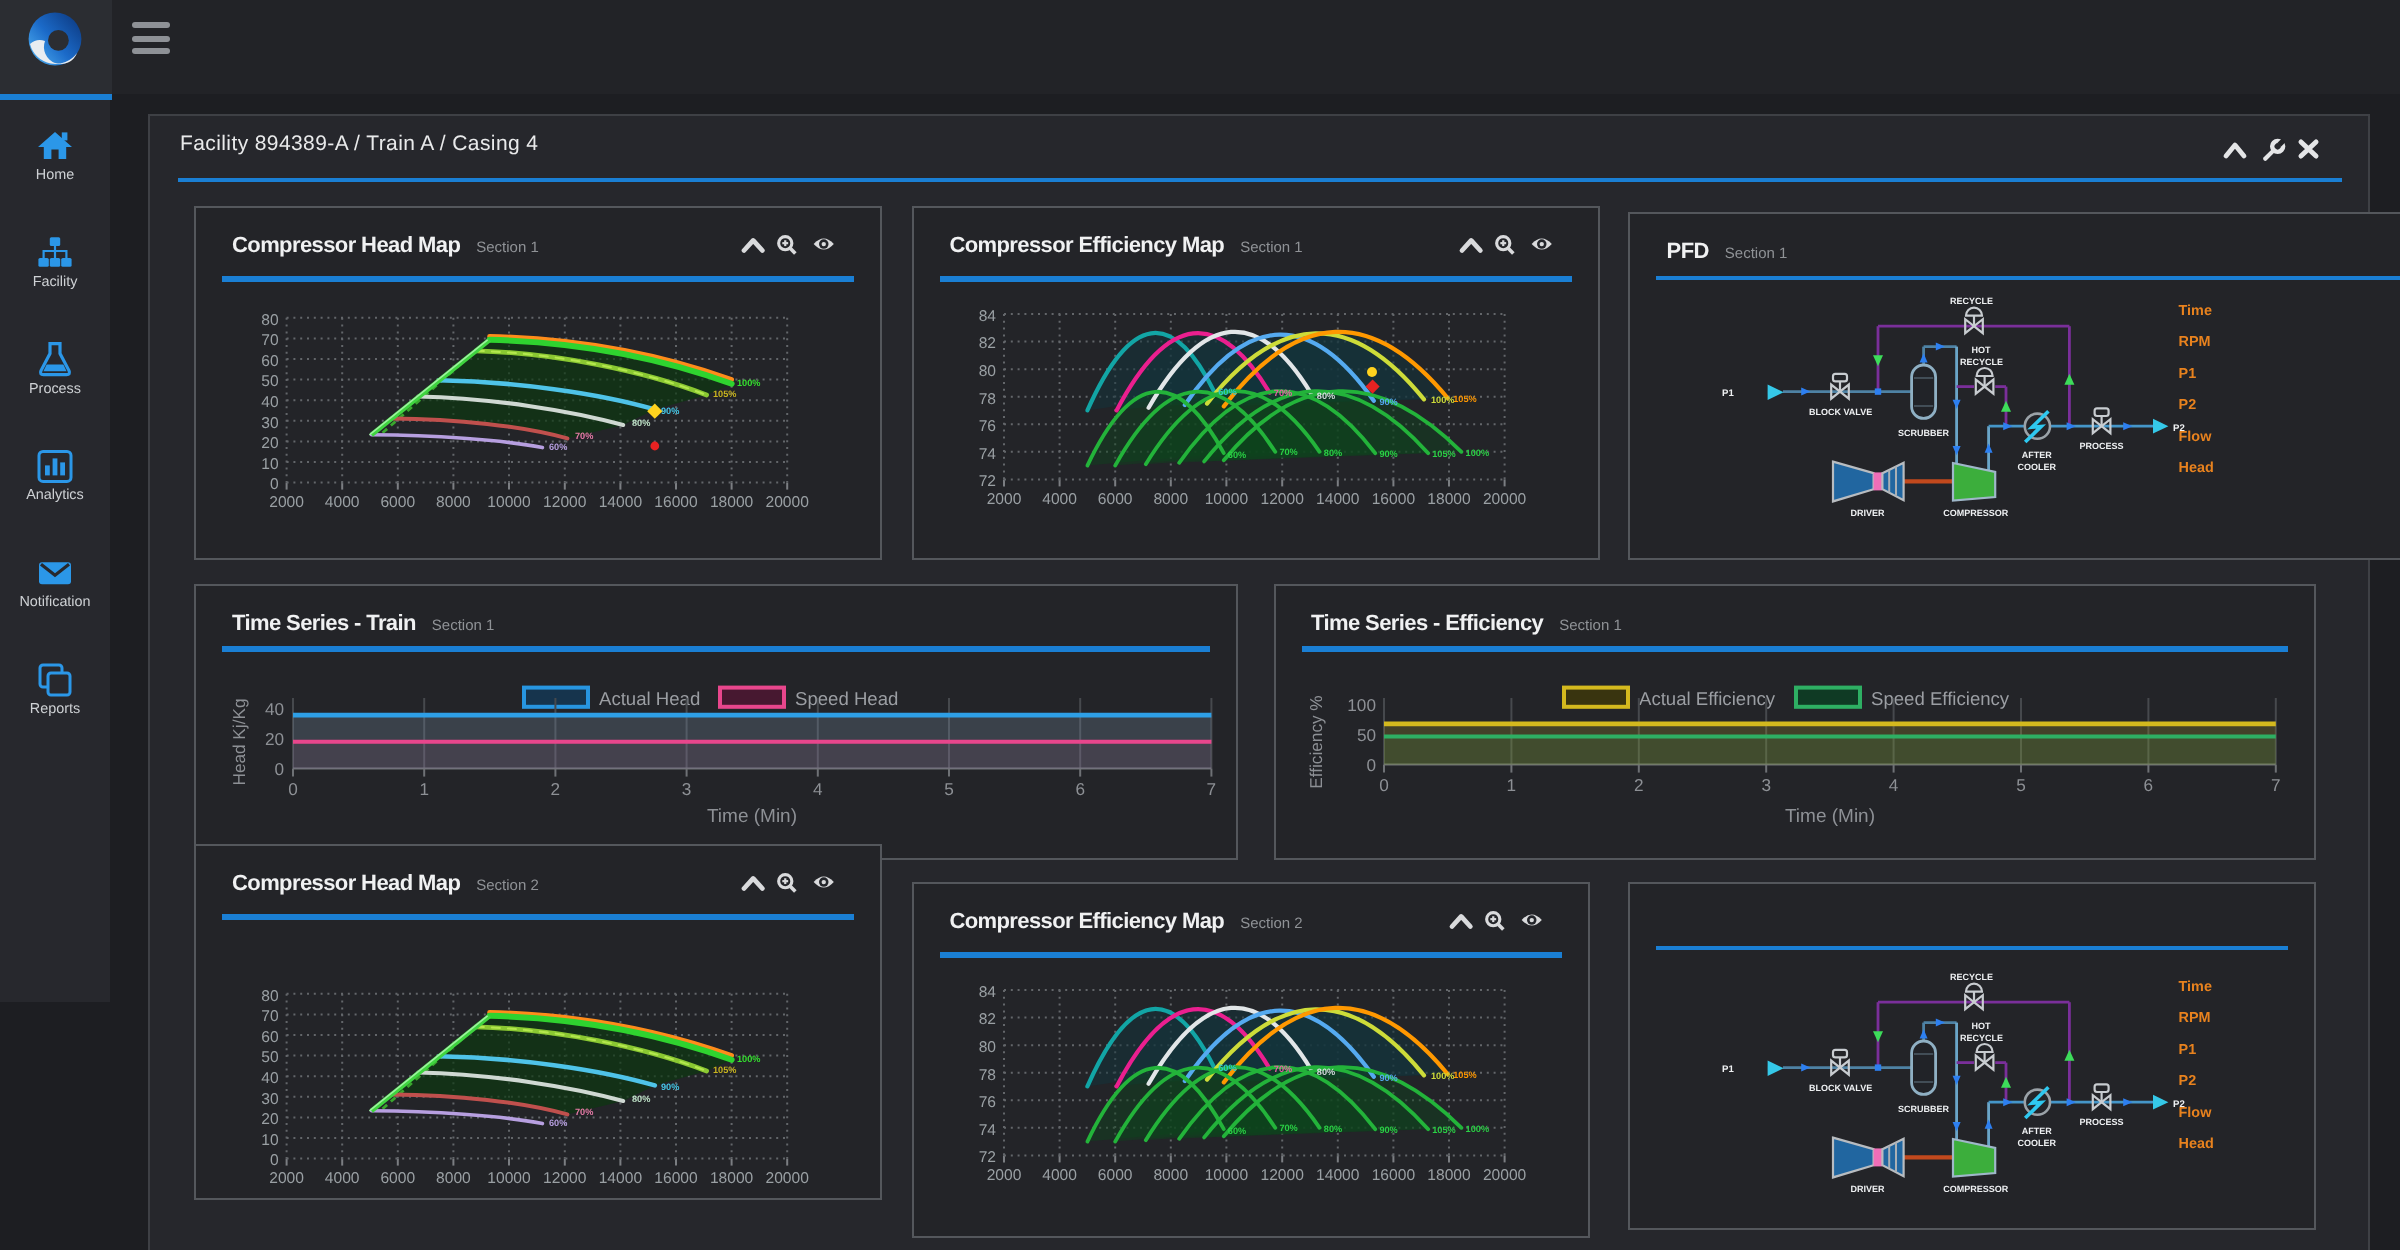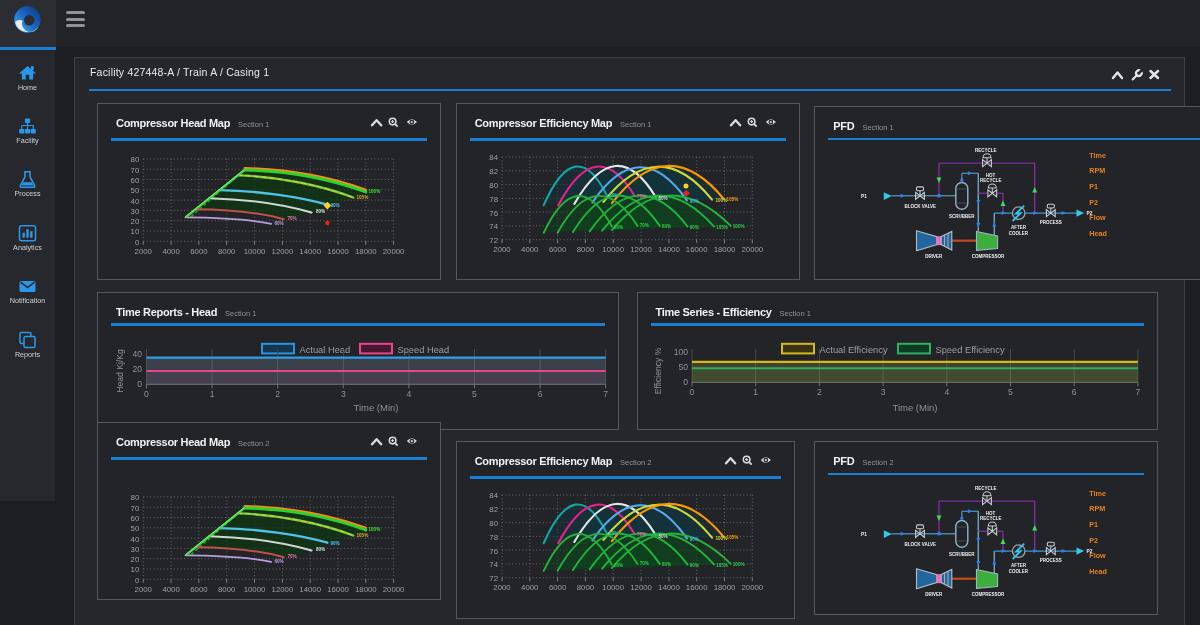--- a/index.html
+++ b/index.html
@@ -75,21 +75,21 @@
           <path d="M-7 -4.5 L0 1 L7 -4.5" fill="none" stroke="#27282d" stroke-width="1.6"></path>
         </g>
         <text x="27.5" y="253.10000000000002" text-anchor="middle" font-size="7.2" fill="#ced1d4" font-family="Liberation Sans, sans-serif">Notification</text>
         <g transform="translate(27.5 290)">
           <rect x="-7.5" y="-7.5" width="11" height="11" rx="1.5" fill="none" stroke="#2b97e8" stroke-width="1.5"></rect>
           <rect x="-3.5" y="-3.5" width="11" height="11" rx="1.5" fill="#27282d" stroke="#2b97e8" stroke-width="1.5"></rect>
         </g>
         <text x="27.5" y="306.5" text-anchor="middle" font-size="7.2" fill="#ced1d4" font-family="Liberation Sans, sans-serif">Reports</text>
       </svg></div>
 <div id="container"></div>
-<div id="hdrtitle">Facility 427448-A / Train A / Casing 1</div>
+<div id="hdrtitle">Facility 894389-A / Train A / Casing 4</div>
 <svg width="50" height="14" viewBox="0 0 50 14" style="position:absolute;left:1110px;top:68px">
       <path d="M3 10 L7.5 4.5 L12 10" fill="none" stroke="#e4e5e7" stroke-width="2.4" stroke-linecap="round" stroke-linejoin="round"></path>
       <g transform="translate(26,8) rotate(45)">
         <circle cx="0" cy="-4" r="2.7" fill="none" stroke="#e4e5e7" stroke-width="2.3"></circle>
         <rect x="-1.3" y="-8.2" width="2.6" height="3" fill="#222327"></rect>
         <rect x="-1.05" y="-1.8" width="2.1" height="7.6" rx="1" fill="#e4e5e7"></rect>
       </g>
       <path d="M40.5 4.5 L48 11.5 M48 4.5 L40.5 11.5" stroke="#e4e5e7" stroke-width="2.5" stroke-linecap="round" transform="translate(0,-1.5)"></path>
     </svg>
 <div id="hdrline"></div>
@@ -117,21 +117,21 @@
           <circle cx="45.5" cy="5.5" r="2.6" fill="#23252a"></circle>
           <circle cx="45.5" cy="5.5" r="1.2" fill="#d9dadc"></circle>
         </svg></div>
       <div class="pu" style="top:34.3px"></div>
     </div>
     <div class="panel" style="left:814.3px;top:106px;width:403px;height:173.5px">
       <div class="ph"><span class="pt">PFD</span><span class="ps">Section 1</span></div>
       <div class="pu" style="top:30.8px"></div>
     </div>
     <div class="panel" style="left:97px;top:292px;width:521.5px;height:138px">
-      <div class="ph"><span class="pt">Time Reports - Head</span><span class="ps">Section 1</span></div>
+      <div class="ph"><span class="pt">Time Series - Train</span><span class="ps">Section 1</span></div>
       <div class="pu" style="top:30.3px"></div>
     </div>
     <div class="panel" style="left:636.5px;top:292px;width:521.5px;height:138px">
       <div class="ph"><span class="pt">Time Series - Efficiency</span><span class="ps">Section 1</span></div>
       <div class="pu" style="top:30.3px"></div>
     </div>
     <div class="panel" style="left:97px;top:422px;width:344px;height:177.5px">
       <div class="ph"><span class="pt">Compressor Head Map</span><span class="ps">Section 2</span><svg class="pic" width="48" height="11" viewBox="0 0 52 12">
           <path d="M2 9 L7 3.5 L12 9" fill="none" stroke="#d9dadc" stroke-width="2.6" stroke-linecap="round" stroke-linejoin="round"></path>
           <circle cx="24.5" cy="5" r="3.6" fill="none" stroke="#d9dadc" stroke-width="1.7"></circle>
@@ -151,21 +151,20 @@
           <line x1="24.5" y1="3.4" x2="24.5" y2="6.6" stroke="#d9dadc" stroke-width="1.2"></line>
           <line x1="22.9" y1="5" x2="26.1" y2="5" stroke="#d9dadc" stroke-width="1.2"></line>
           <line x1="27.2" y1="7.8" x2="30" y2="10.6" stroke="#d9dadc" stroke-width="2"></line>
           <path d="M40 5.5 Q45.5 -0.5 51 5.5 Q45.5 11.5 40 5.5 Z" fill="#d9dadc"></path>
           <circle cx="45.5" cy="5.5" r="2.6" fill="#23252a"></circle>
           <circle cx="45.5" cy="5.5" r="1.2" fill="#d9dadc"></circle>
         </svg></div>
       <div class="pu" style="top:34.3px"></div>
     </div>
     <div class="panel" style="left:814.3px;top:441px;width:343.7px;height:173.5px">
-      <div class="ph"><span class="pt">PFD</span><span class="ps">Section 2</span></div>
       <div class="pu" style="top:30.8px"></div>
     </div>
 <svg id="charts" width="1200" height="625" viewBox="0 0 1200 625">
       <g font-family="Liberation Sans, sans-serif">
         <line x1="143.3" y1="158.9" x2="143.3" y2="241.3" stroke="#63666a" stroke-width="1" stroke-dasharray="1 2.4"></line>
         <line x1="143.3" y1="241.3" x2="143.3" y2="244.8" stroke="#7b7e82" stroke-width="1"></line>
         <text x="143.3" y="253.6" text-anchor="middle" class="ax">2000</text>
         <line x1="171.1" y1="158.9" x2="171.1" y2="241.3" stroke="#63666a" stroke-width="1" stroke-dasharray="1 2.4"></line>
         <line x1="171.1" y1="241.3" x2="171.1" y2="244.8" stroke="#7b7e82" stroke-width="1"></line>
         <text x="171.1" y="253.6" text-anchor="middle" class="ax">4000</text>

